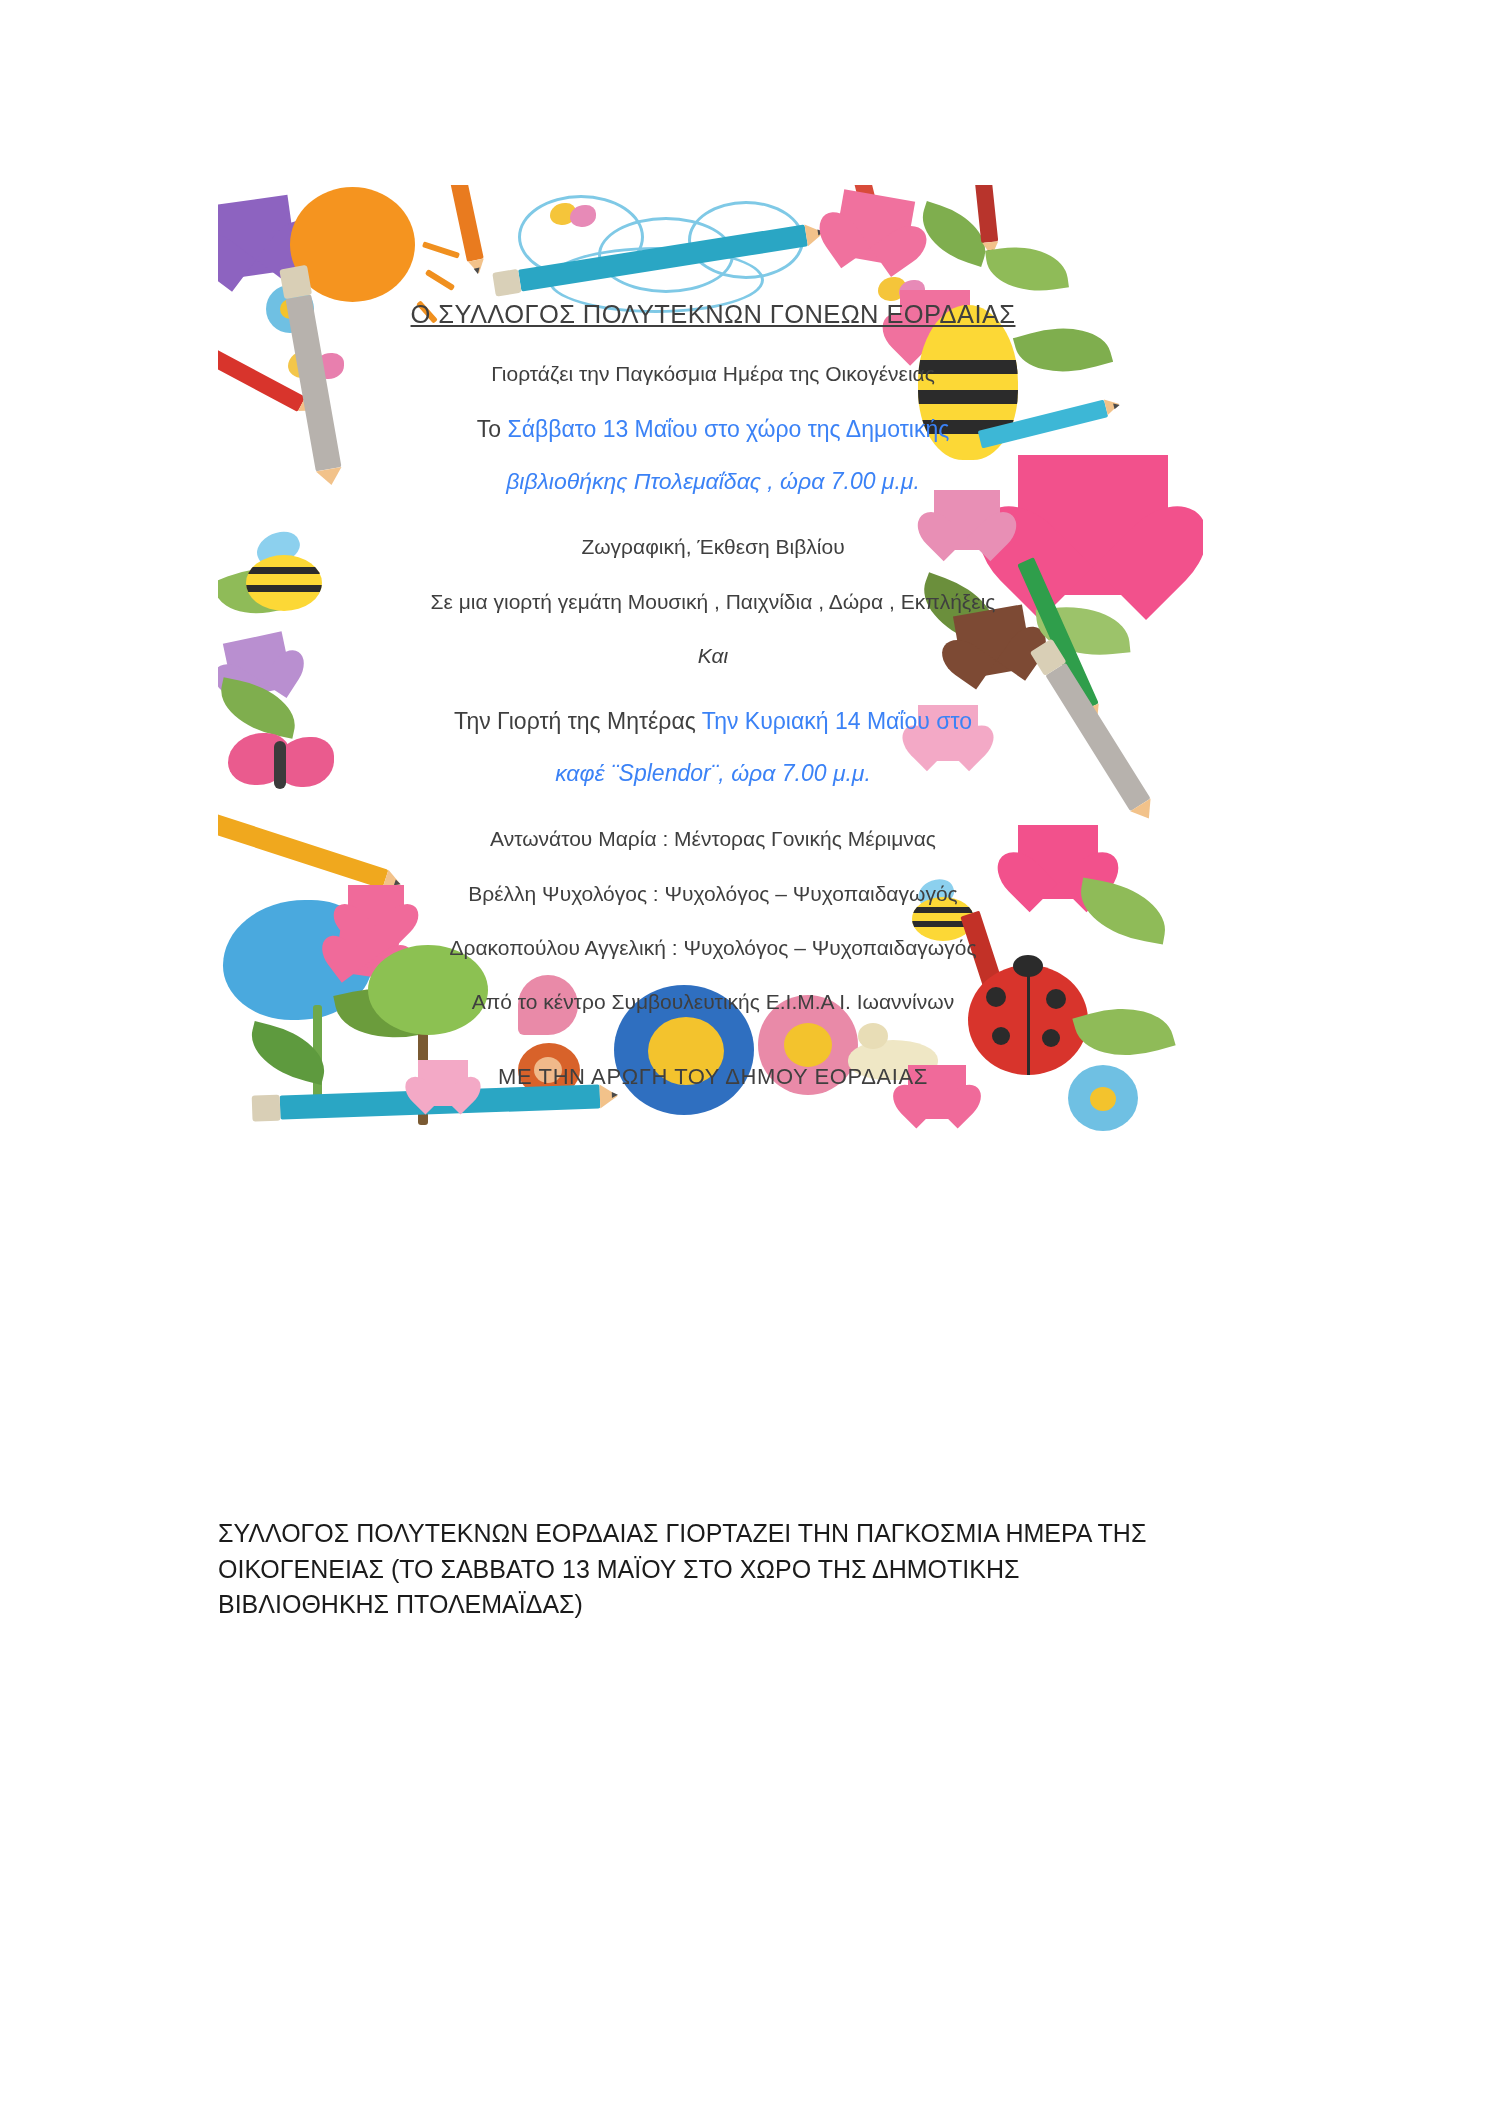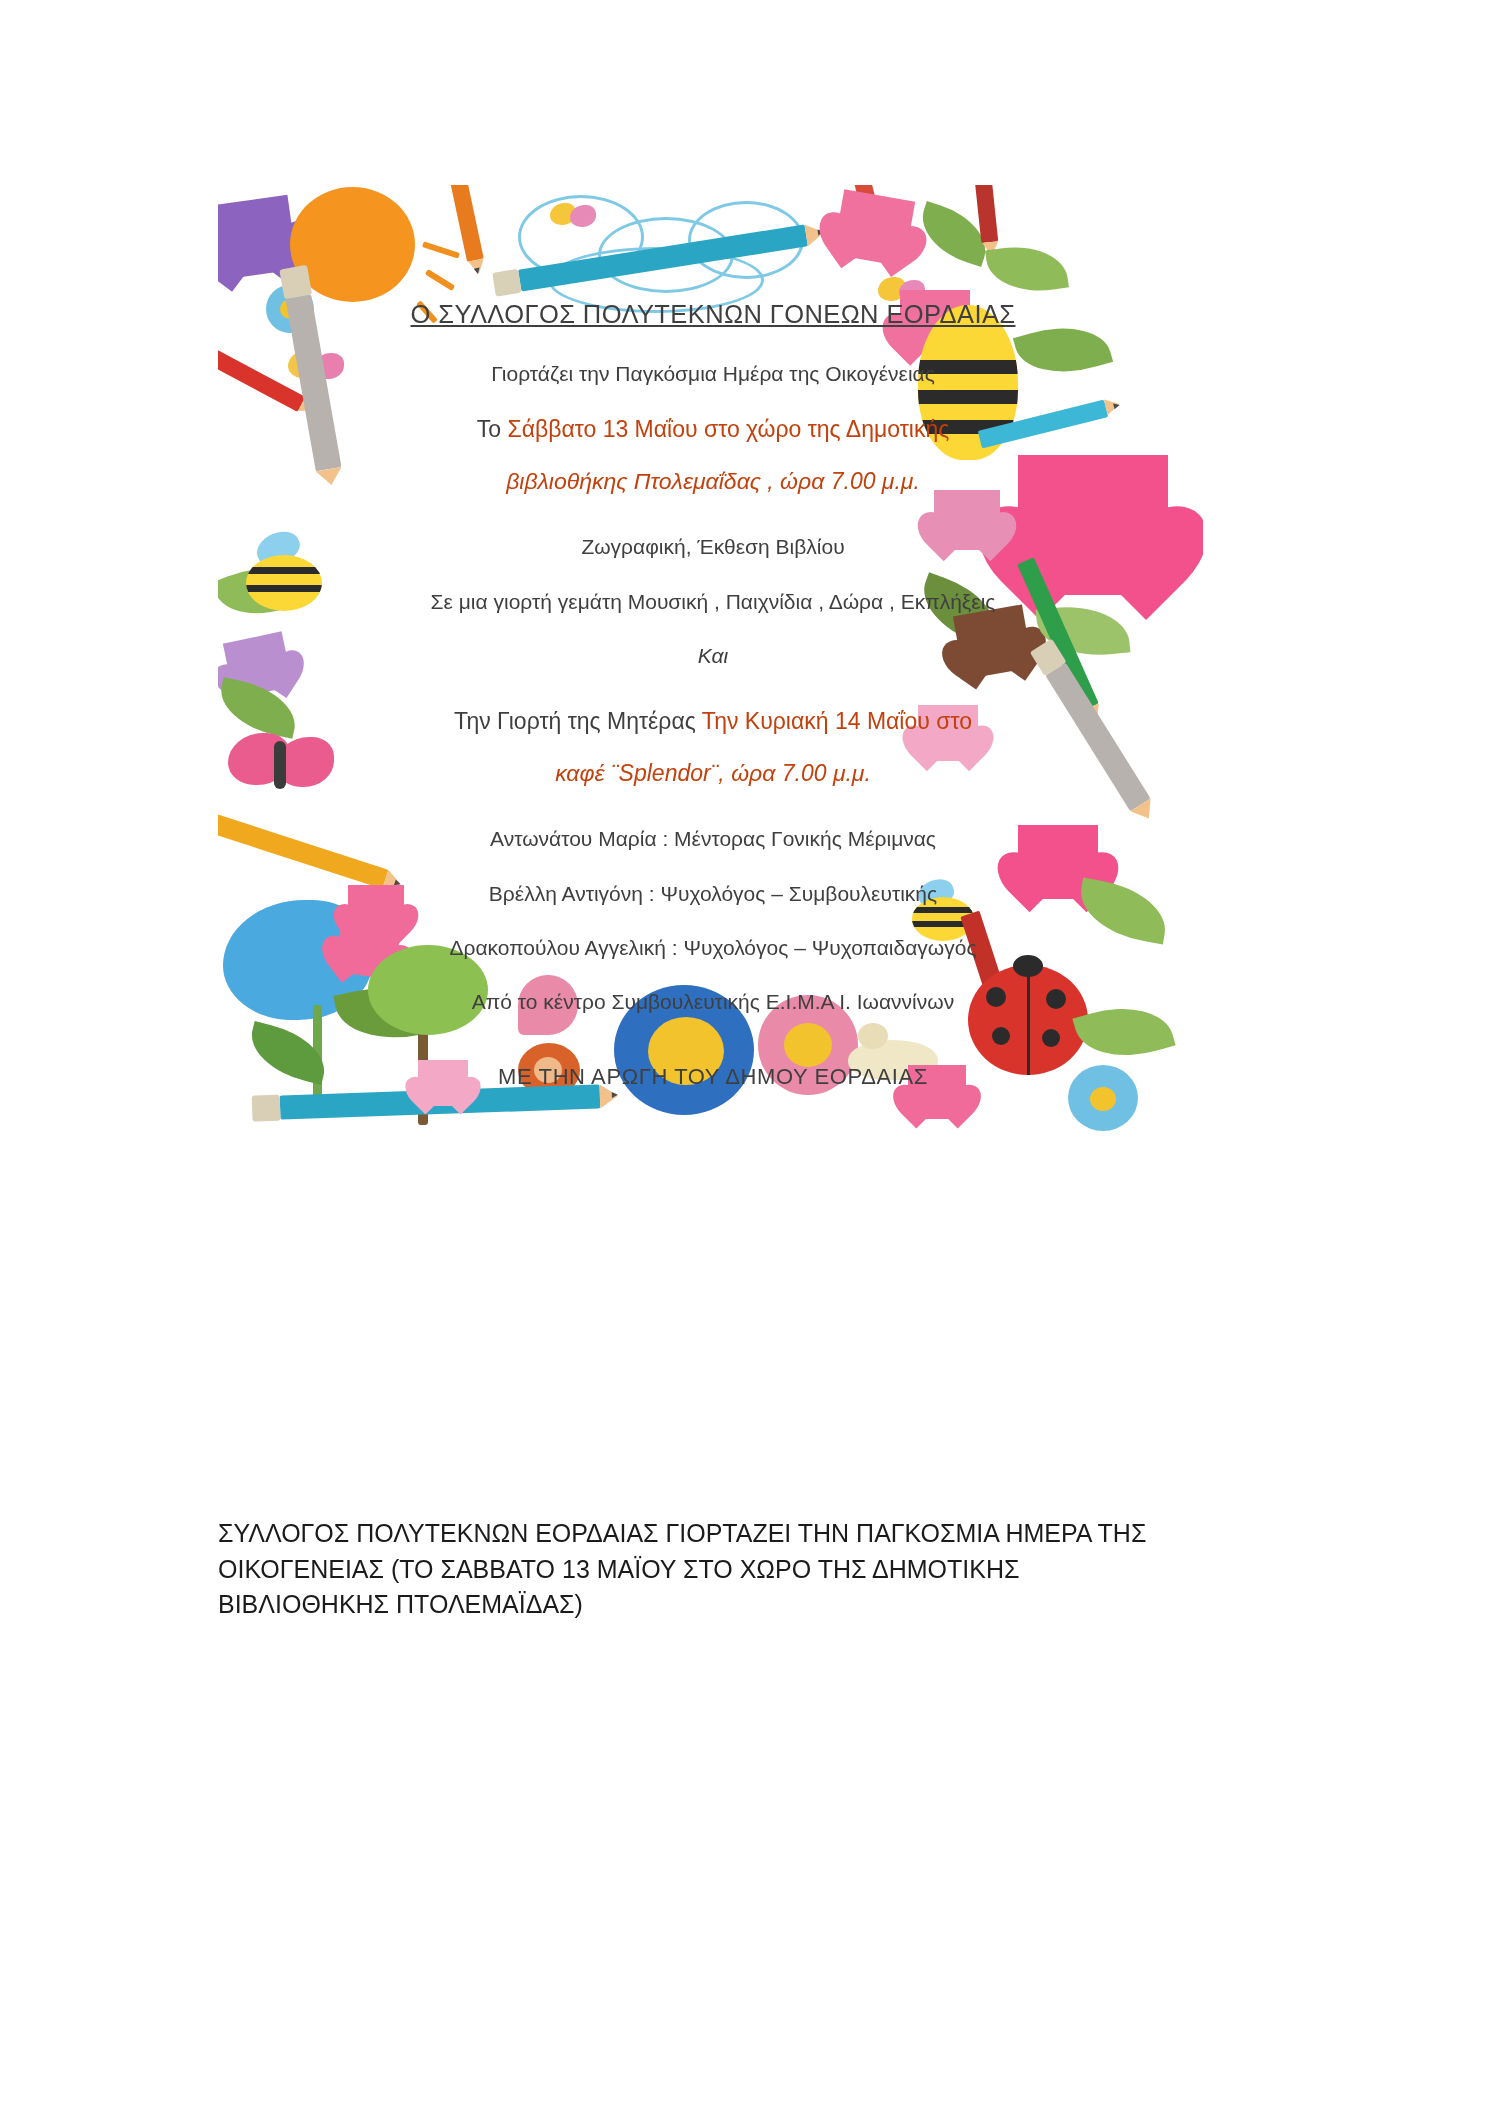--- a/index.html
+++ b/index.html
@@ -63,21 +63,21 @@
   }
   .pline {
     font-size: 21px;
     color: #3f3f3f;
     margin: 0 0 24px 0;
     line-height: 1.45;
   }
   .pline.big {
     font-size: 23px;
   }
-  .red { color: #c2410c; }
+  .red { color: #3b82f6; }
   .gap-s { margin-bottom: 18px; }
   .gap-l { margin-bottom: 34px; font-style: italic; }
   .pfooter {
     font-size: 22px;
     color: #3f3f3f;
     letter-spacing: 0.6px;
     margin-top: 46px;
   }
 
   
@@ -432,21 +432,21 @@
 
       <div class="pline big gap-s">
         <span>Την Γιορτή της Μητέρας </span><span class="red">Την Κυριακή 14 Μαΐου στο</span>
       </div>
       <div class="pline big gap-l">
         <span class="red">καφέ ¨Splendor¨, ώρα 7.00 μ.μ.</span>
       </div>
 
 
       <div class="pline">Αντωνάτου Μαρία : Μέντορας Γονικής Μέριμνας</div>
-      <div class="pline">Βρέλλη Αντιγόνη : Ψυχολόγος – Συμβουλευτικής</div>
+      <div class="pline">Βρέλλη Ψυχολόγος : Ψυχολόγος – Ψυχοπαιδαγωγός</div>
       <div class="pline">Δρακοπούλου Αγγελική : Ψυχολόγος – Ψυχοπαιδαγωγός</div>
       <div class="pline">Από το κέντρο Συμβουλευτικής Ε.Ι.Μ.Α Ι. Ιωαννίνων</div>
 
       <div class="pfooter">ΜΕ ΤΗΝ ΑΡΩΓΗ ΤΟΥ ΔΗΜΟΥ ΕΟΡΔΑΙΑΣ</div>
     </div>
   </div>
 
   <div class="caption">ΣΥΛΛΟΓΟΣ ΠΟΛΥΤΕΚΝΩΝ ΕΟΡΔΑΙΑΣ ΓΙΟΡΤΑΖΕΙ ΤΗΝ ΠΑΓΚΟΣΜΙΑ ΗΜΕΡΑ ΤΗΣ ΟΙΚΟΓΕΝΕΙΑΣ (ΤΟ ΣΑΒΒΑΤΟ 13 ΜΑΪΟΥ ΣΤΟ ΧΩΡΟ ΤΗΣ ΔΗΜΟΤΙΚΗΣ ΒΙΒΛΙΟΘΗΚΗΣ ΠΤΟΛΕΜΑΪΔΑΣ)</div>
 
 </div>

